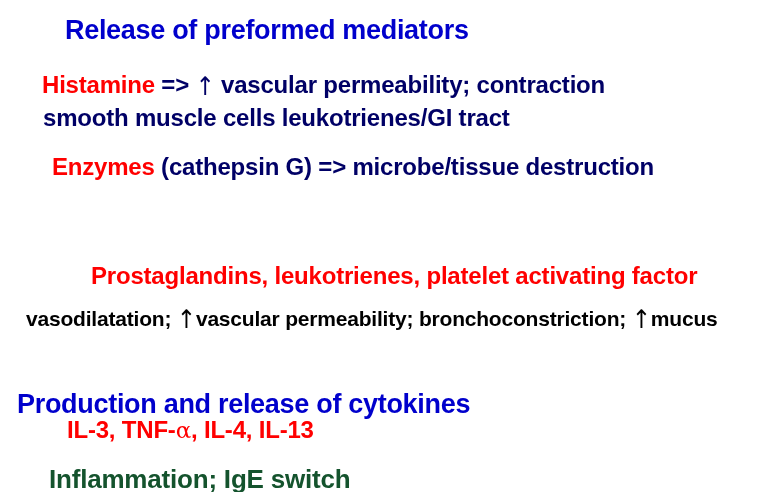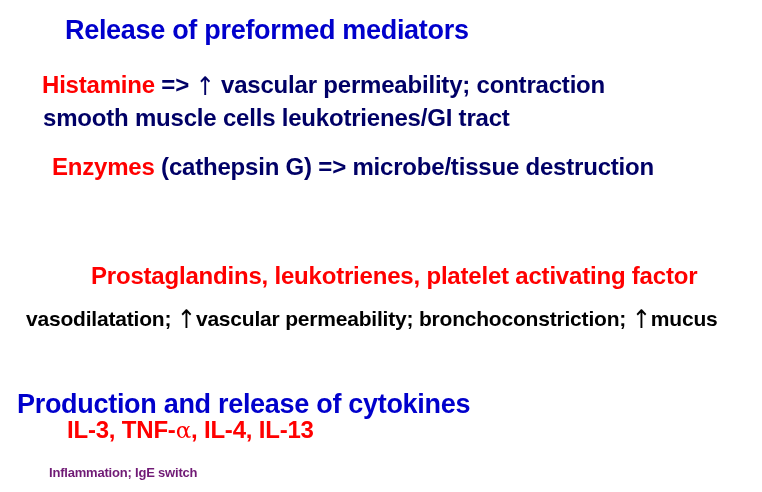--- a/index.html
+++ b/index.html
@@ -37,22 +37,22 @@
   
   .body-line {
     color: #000066;
     font-size: 24px;
   }
   .body-small {
     color: #000000;
     font-size: 21px;
   }
   .body-tiny {
-    color: #701a75;
-    font-size: 13px;
+    color: #14532d;
+    font-size: 26px;
   }
   
   .red {
     color: #ff0000;
   }
   .navy {
     color: #000066;
   }
   
   .arrow {

